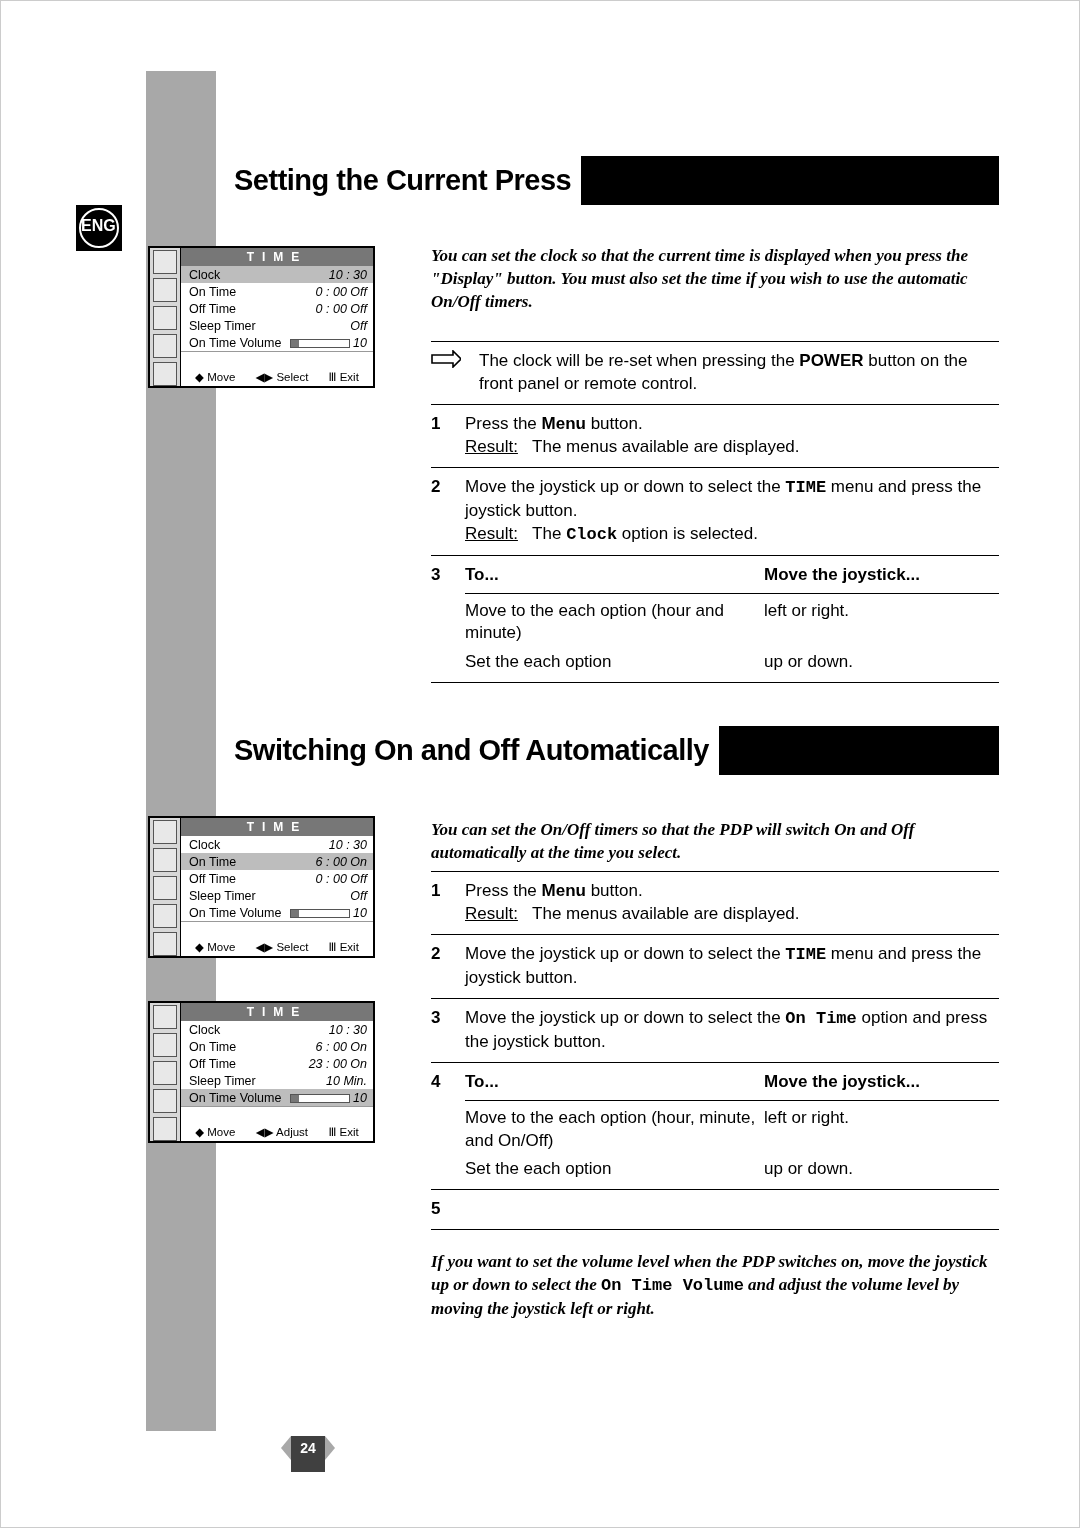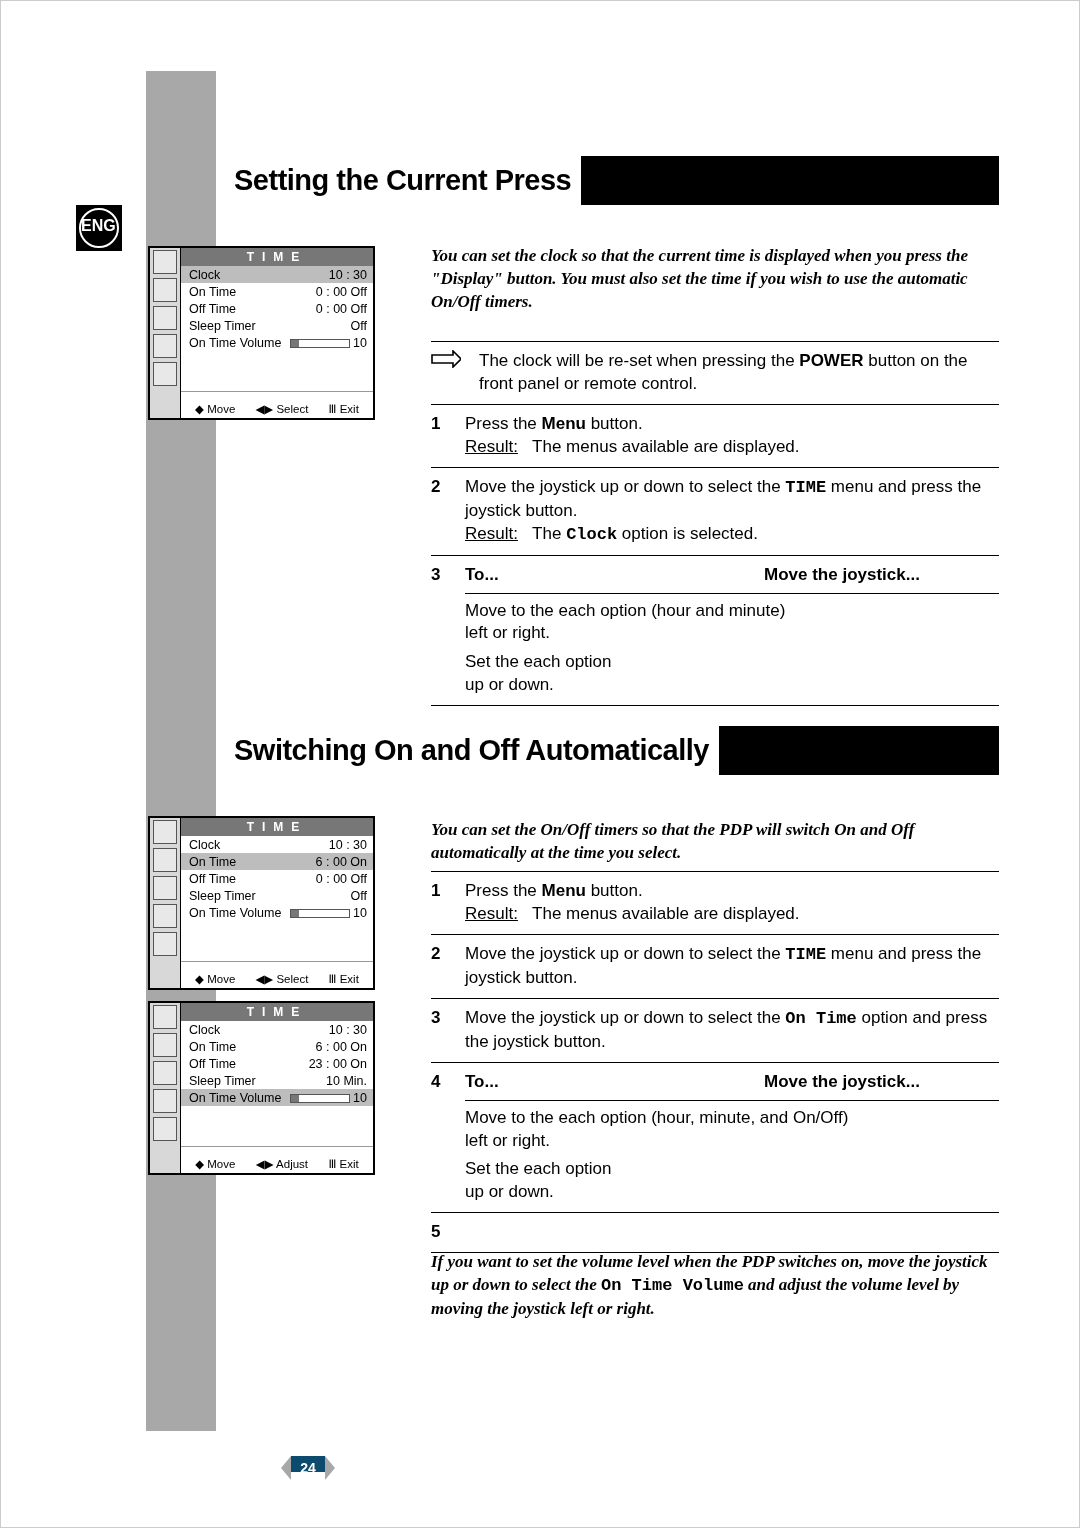--- a/index.html
+++ b/index.html
@@ -80,21 +80,21 @@
   .hr { border: 0; border-top: 1px solid #000; margin: 0; }
   .row-note { display:flex; gap:14px; padding:8px 0; font-size:17px; line-height:1.35;}
   .row-note .arrow { flex:0 0 34px; }
   .row-note .ntxt { flex:1; }
   .row { display:flex; gap:14px; padding:8px 0; font-size:17px; line-height:1.35;}
   .row .num { flex: 0 0 20px; font-weight:bold; }
   .row .body { flex:1; }
   .tbl2 { display:flex; }
   .tbl2 .c1 { flex: 0 0 56%; }
   .tbl2 .c2 { flex:1; font-weight:bold; }
-  .tbl2b { display:flex; margin-top:6px;flex-direction:column;}
+  .tbl2b { display:flex; margin-top:6px;}
   .tbl2b .c1 { flex: 0 0 56%; }
   .tbl2b .c2 { flex:1;}
   .mono { font-family: "Courier New", monospace; font-weight:bold; }
 
   
   .osd {
     position: absolute;
     left: 147px;
     width: 227px;
     border: 2px solid #000;
@@ -119,34 +119,34 @@
     width:22px; height:22px; border:1px solid #555; background:#e8e8e8;
   }
   .osd .main { flex:1; }
   .osd .hdr {
     background:#777; color:#fff; text-align:center; letter-spacing:8px;
     font-size:12px; padding:2px 0; font-weight:bold;
   }
   .osd .item { display:flex; padding:1.5px 6px 1.5px 8px; }
   .osd .item.sel { background:#bdbdbd; }
   .osd .item .lab { flex:1; }
-  .osd .item .val { flex:0 0 auto; }
+  .osd .item .val { flex:0 0 auto;font-style:italic; }
   .osd .slider {
     display:inline-block; width:58px; height:7px;
     background:linear-gradient(to right,#777 0 14%, #fff 14% 100%);
     border:1px solid #555; vertical-align:middle; margin-left:3px;
   }
   .osd .foot {
-    display:flex; justify-content:space-around; padding:10px 4px 2px;
-    border-top:1px solid #999; font-size:11.5px;margin-top:40px;
+    display:flex; justify-content:space-around; padding:18px 4px 2px;
+    border-top:1px solid #999; font-size:11.5px;
   }
   .osd .foot span { white-space:nowrap;}
   .pagenum {
-    position:absolute; left:290px; bottom:55px; width:34px; height:16px; line-height:24px;
-    background:#0c4a6e; color:#fff; text-align:center; font-weight:bold; font-size:14px;
+    position:absolute; left:290px; bottom:55px; width:34px; height:36px; line-height:24px;
+    background:#404040; color:#fff; text-align:center; font-weight:bold; font-size:14px;
   }
   .pagenum::before, .pagenum::after{
     content:""; position:absolute; top:0; width:0; height:0;
     border-top:12px solid transparent; border-bottom:12px solid transparent;
   }
   .pagenum::before{ left:-10px; border-right:10px solid #a8a8a8;}
   .pagenum::after{ right:-10px; border-left:10px solid #a8a8a8;}
   .arrow-svg { width:30px; height:18px; }
 </style>
 </head>

